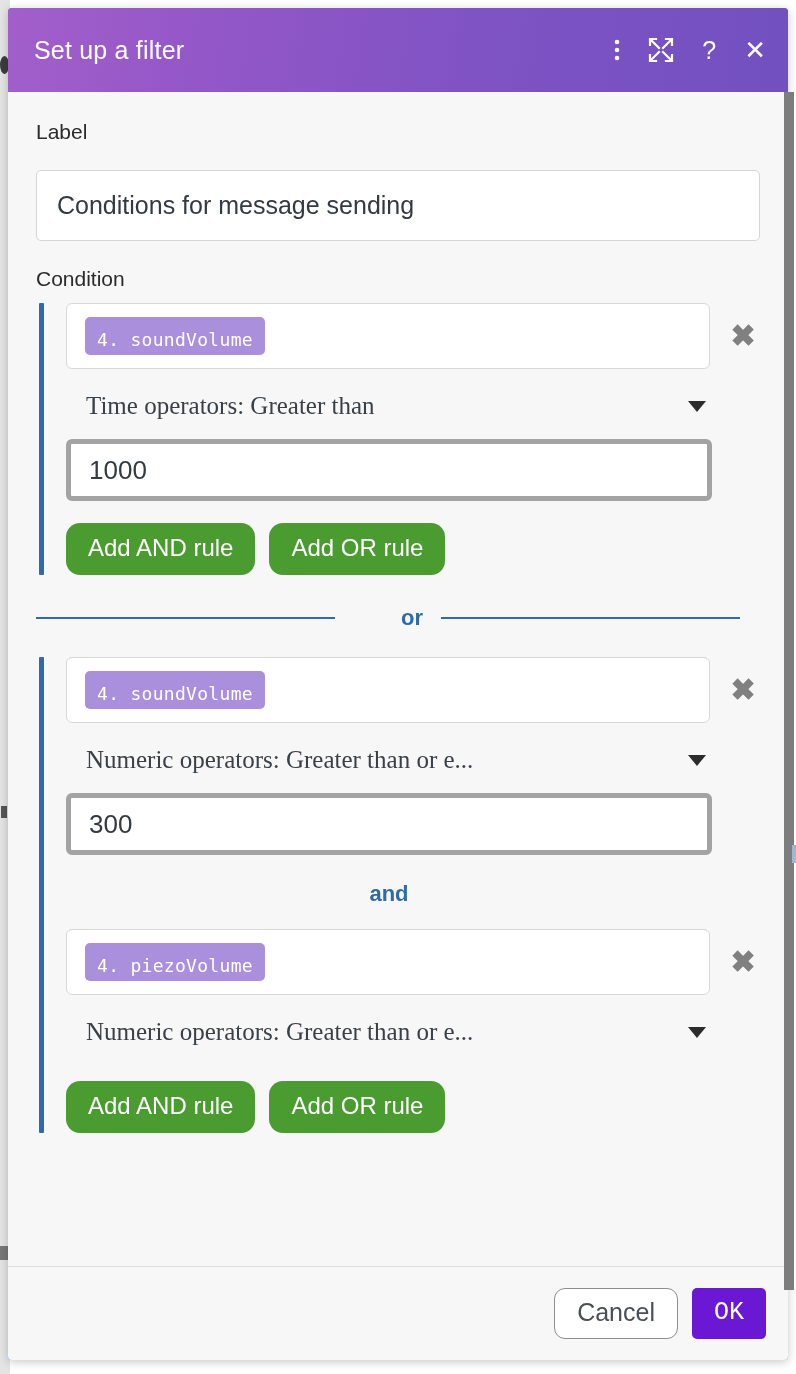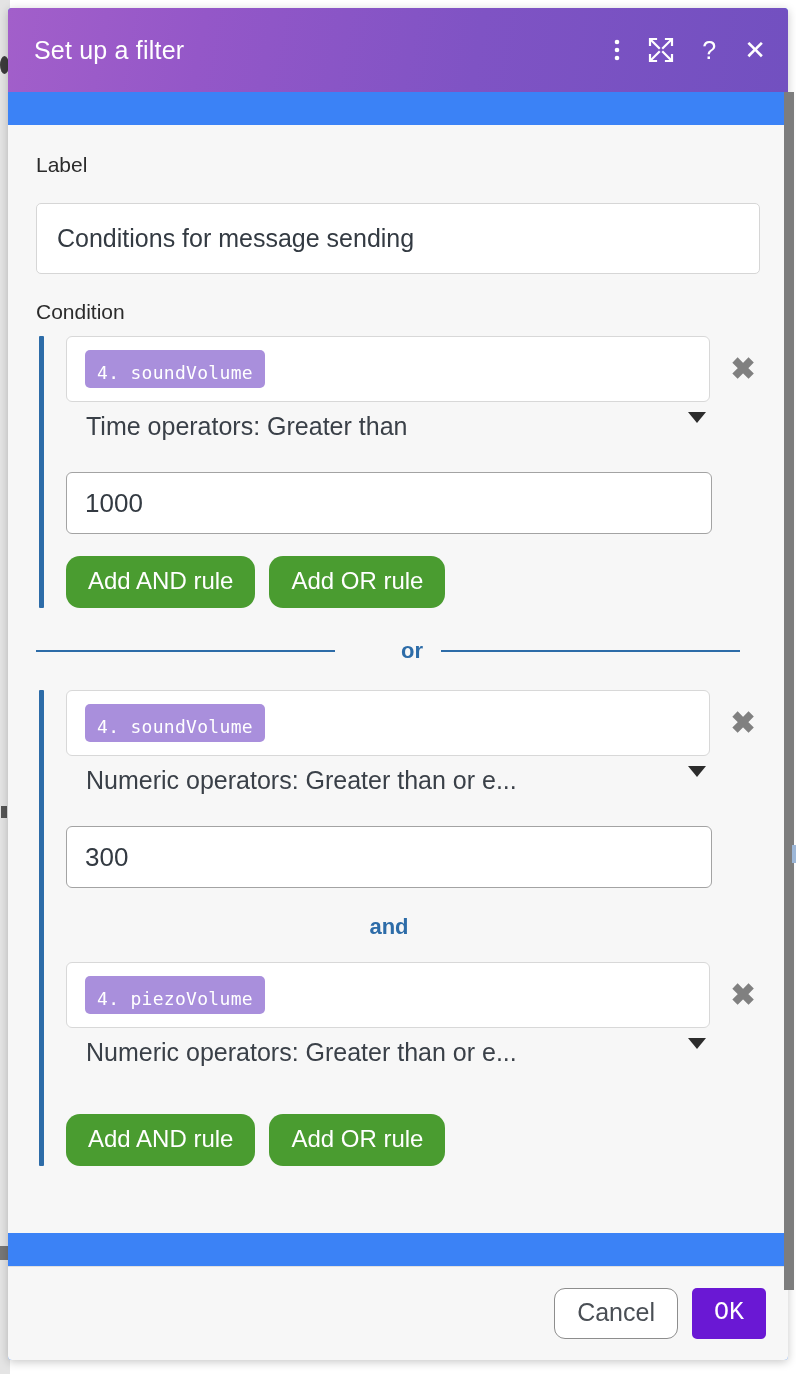--- a/index.html
+++ b/index.html
@@ -68,21 +68,20 @@
     left: 8px;
     top: 8px;
     width: 780px;
     height: 1352px;
     background: #3b82f6;
     border-radius: 4px;
     box-shadow: 0 2px 10px rgba(0,0,0,0.22);
     overflow: hidden;
     display: flex;
     flex-direction: column;
-    gap: 33px;
   }
 
   .titlebar {
     height: 84px;
     flex: 0 0 84px;
     background: linear-gradient(100deg, #a25fca 0%, #9457c8 25%, #7f53c4 60%, #7250c0 100%);
     display: flex;
     align-items: center;
     padding: 0 22px 0 26px;
     box-sizing: border-box;
@@ -205,24 +204,26 @@
     color: #808080;
     font-size: 30px;
     font-weight: bold;
     line-height: 1;
     cursor: pointer;
     user-select: none;
   }
 
   .operator-row {
     display: flex;
+    align-items: center;
     margin: 10px 48px 0 0;
     padding: 0 6px 0 20px;
     height: 54px;
     cursor: pointer;
+    font-family: Liberation Serif, serif;
   }
   .operator-text {
     flex: 1 1 auto;
     font-size: 25px;
     color: #3a4048;
     white-space: nowrap;
     overflow: hidden;
     text-overflow: ellipsis;
   }
   .operator-caret {
@@ -234,21 +235,21 @@
     border-top: 11px solid #2c2c2c;
     margin-left: 10px;
   }
 
   .value-input {
     display: block;
     width: calc(100% - 48px);
     box-sizing: border-box;
     height: 62px;
     margin-top: 6px;
-    border: 1px solid #a3a3a3;
+    border: 5px solid #a3a3a3;
     border-radius: 6px;
     background: #ffffff;
     font-size: 26px;
     color: #333a42;
     padding: 0 18px;
     font-family: "Liberation Sans", sans-serif;
     outline: none;
   }
 
   .btn-row {

